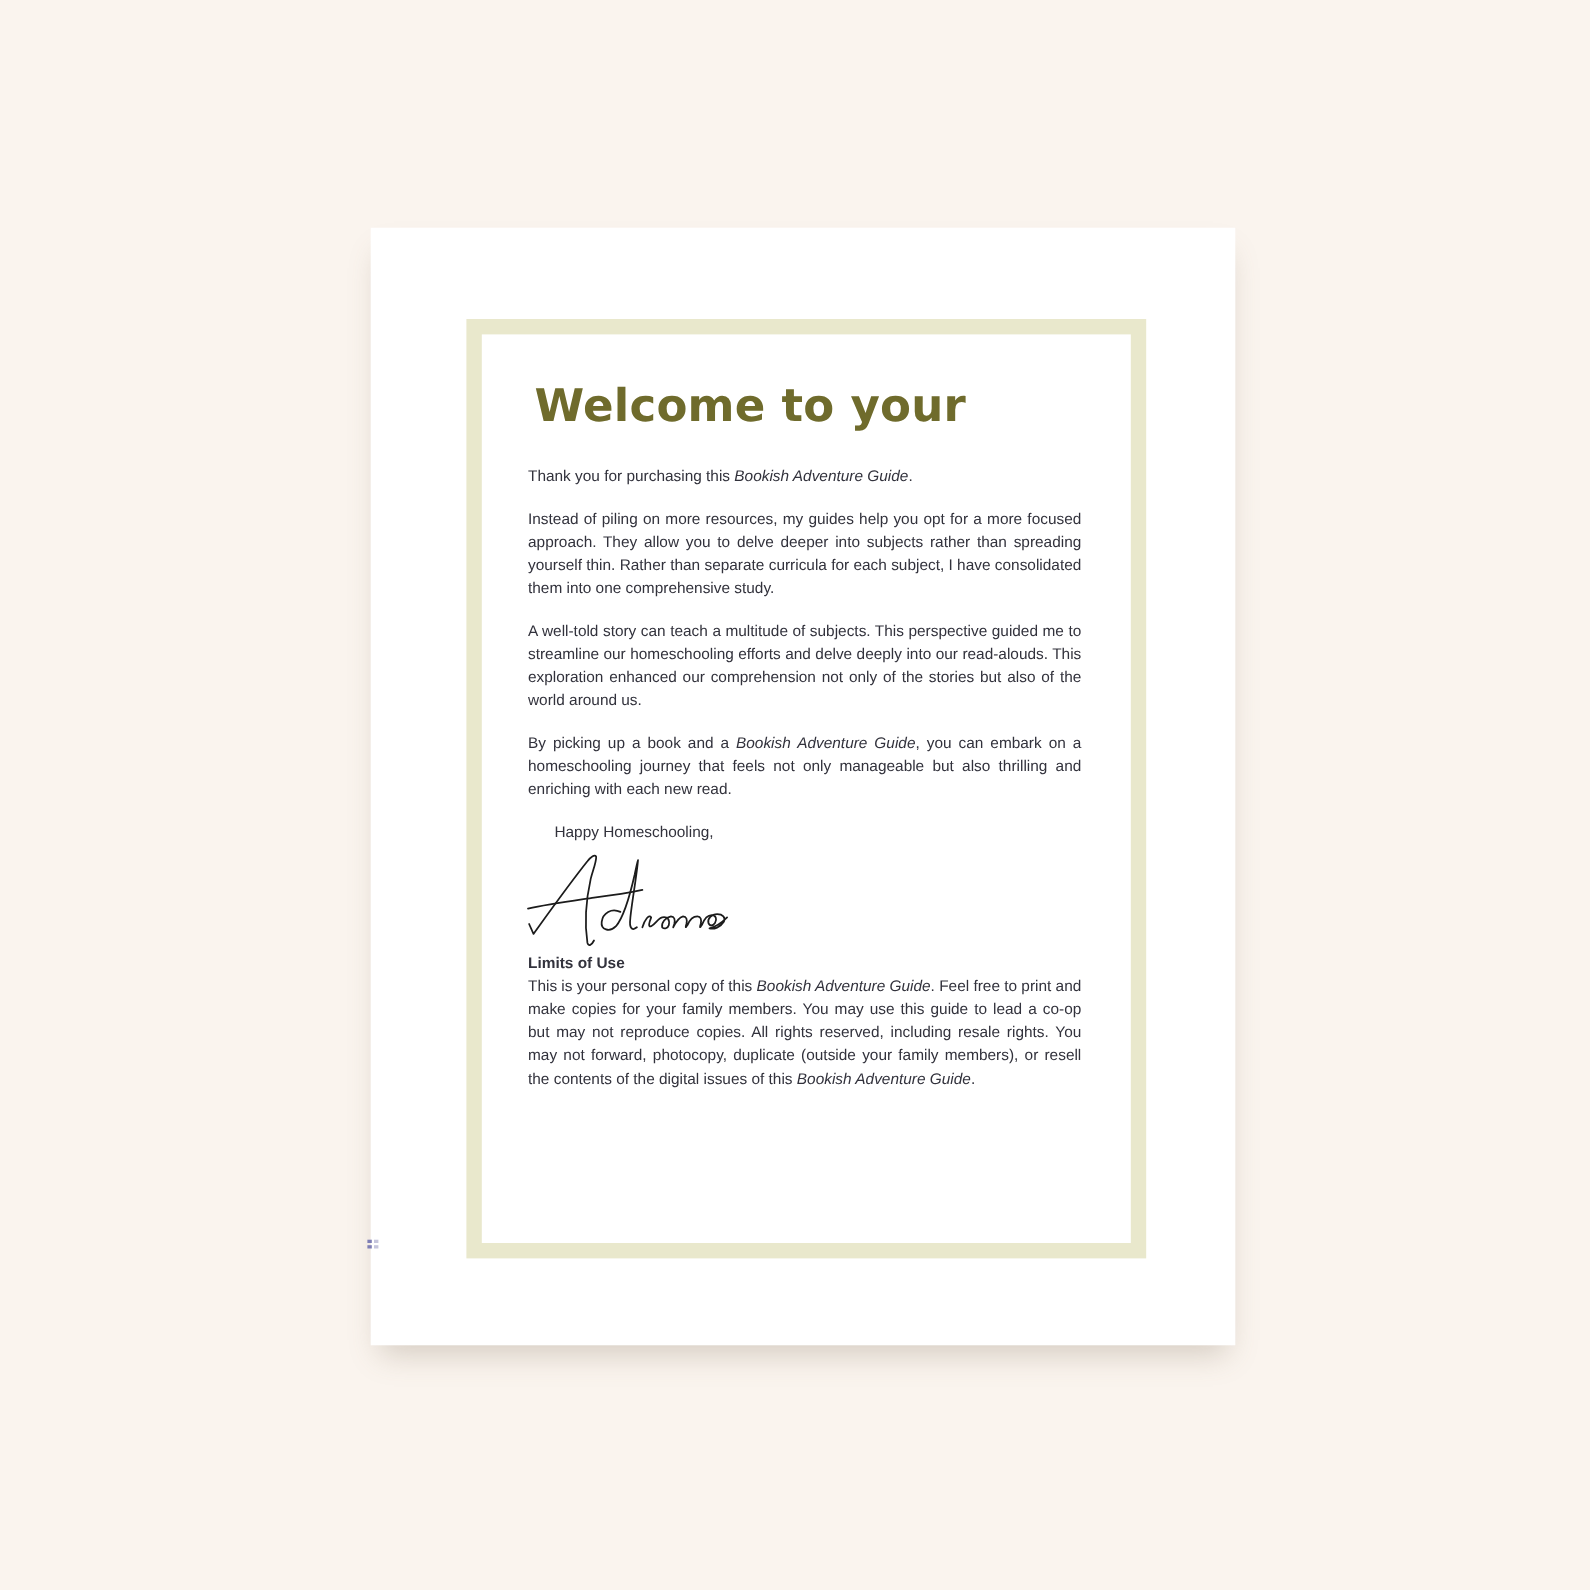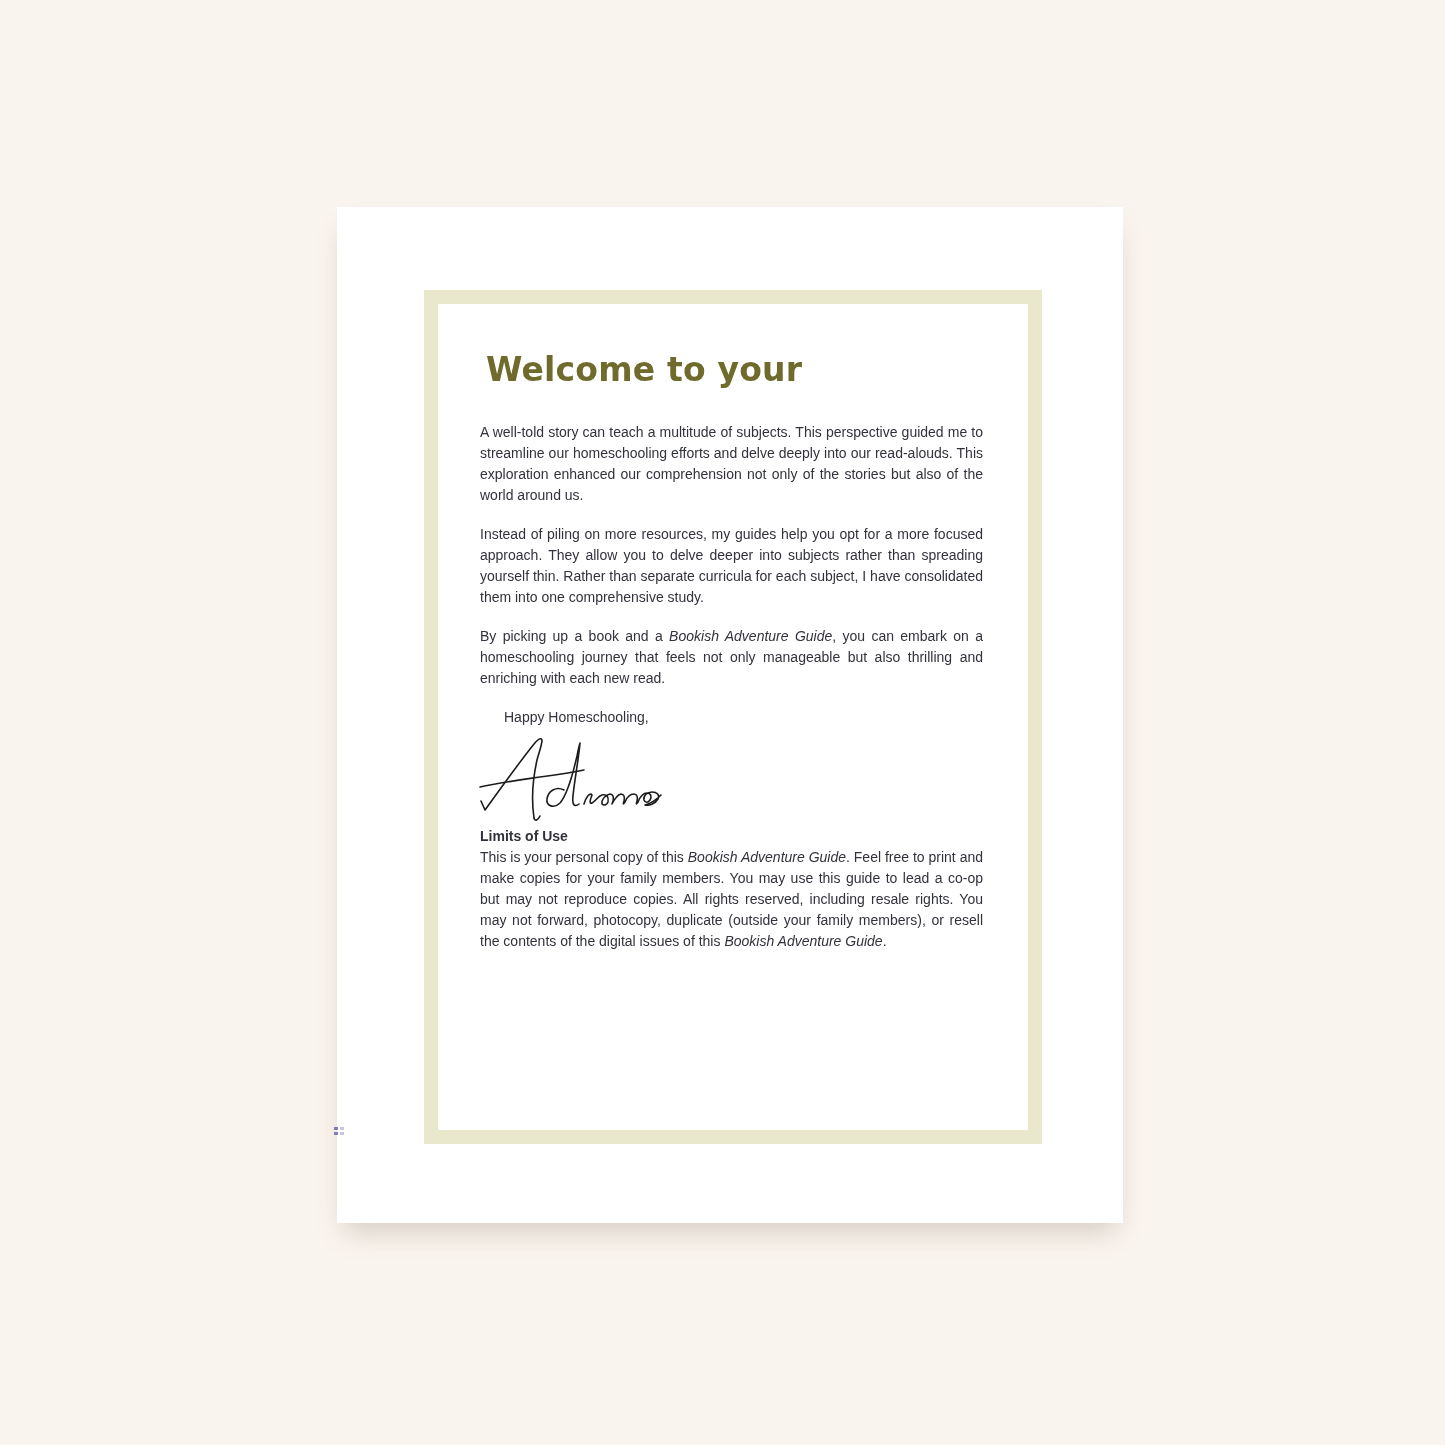--- a/index.html
+++ b/index.html
@@ -38,21 +38,21 @@
   }
   .inner{
     background: var(--page);
     width:100%; height:100%;
     padding:46px 45px 0 42px;
   }
   .title{
     margin:0 0 33px 6px;
     font-family:"DejaVu Sans", sans-serif;
     font-weight:700;
-    font-size:33px;
+    font-size:41px;
     line-height:39px;
     letter-spacing:0.2px;
     color: var(--accent);
   }
   .title span{ display:block; }
   .body-text p{
     margin:0 0 18px;
     font-size:14px;
     line-height:21px;
     color: var(--ink);
@@ -81,22 +81,23 @@
   <div class="page">
 
     <div class="frame">
       <div class="inner">
 
         <h1 class="title">
           <span>Welcome to your</span>
         </h1>
 
         <div class="body-text">
+            <p><span>Thank you for purchasing this </span><em>Bookish Adventure Guide</em><span>.</span></p>
+            <p><span>Instead of piling on more resources, my guides help you opt for a more focused approach. They allow you to delve deeper into subjects rather than spreading yourself thin. Rather than separate curricula for each subject, I have consolidated them into one comprehensive study.</span></p>
             <p><span>A well-told story can teach a multitude of subjects. This perspective guided me to streamline our homeschooling efforts and delve deeply into our read-alouds. This exploration enhanced our comprehension not only of the stories but also of the world around us.</span></p>
-            <p><span>Instead of piling on more resources, my guides help you opt for a more focused approach. They allow you to delve deeper into subjects rather than spreading yourself thin. Rather than separate curricula for each subject, I have consolidated them into one comprehensive study.</span></p>
             <p><span>By picking up a book and a </span><em>Bookish Adventure Guide</em><span>, you can embark on a homeschooling journey that feels not only manageable but also thrilling and enriching with each new read.</span></p>
             <p class="no-justify closing"><span>Happy Homeschooling,</span></p>
           </div>
 
         <svg class="signature" width="190" height="92" viewBox="0 0 190 92" fill="none" stroke="#1C1C1C" stroke-width="1.6" stroke-linecap="round" stroke-linejoin="round" aria-label="Adrianne">
           <path d="M2,53 C20,49 42,46 62,43 C78,41 92,39 106,36"></path>
           <path d="M7,76 L3,67 M7,76 C20,58 40,30 56,10 C59,6 63,3 64,6 C64,11 61,18 59,26 C55,44 53,64 56,84 C57,88 60,86 62,82"></path>
           <path d="M86,56 C78,52 70,57 69,65 C68,72 76,75 82,69 C88,62 94,44 99,22 C100,17 101,12 102,9 C101,22 96,50 95,62 C94,70 96,74 101,70"></path>
           <path d="M106,70 C108,63 112,58 114,61 C112,66 111,70 114,69 C118,67 120,62 124,61 C129,60 131,63 130,68 C129,71 126,72 124,70 C123,66 127,61 132,60 C135,60 136,63 135,67 L134,70 C136,66 139,61 143,60 C146,60 147,63 146,67 C145,70 145,71 147,68 C149,63 152,60 156,60 C159,60 160,63 159,67 C158,70 158,71 160,68 C162,63 165,59 169,59 C173,59 174,63 172,66 C170,69 167,69 166,66 C165,62 169,58 174,58 C179,58 182,61 180,65 C177,70 171,72 167,71 C171,70 178,66 183,61"></path>
         </svg>

